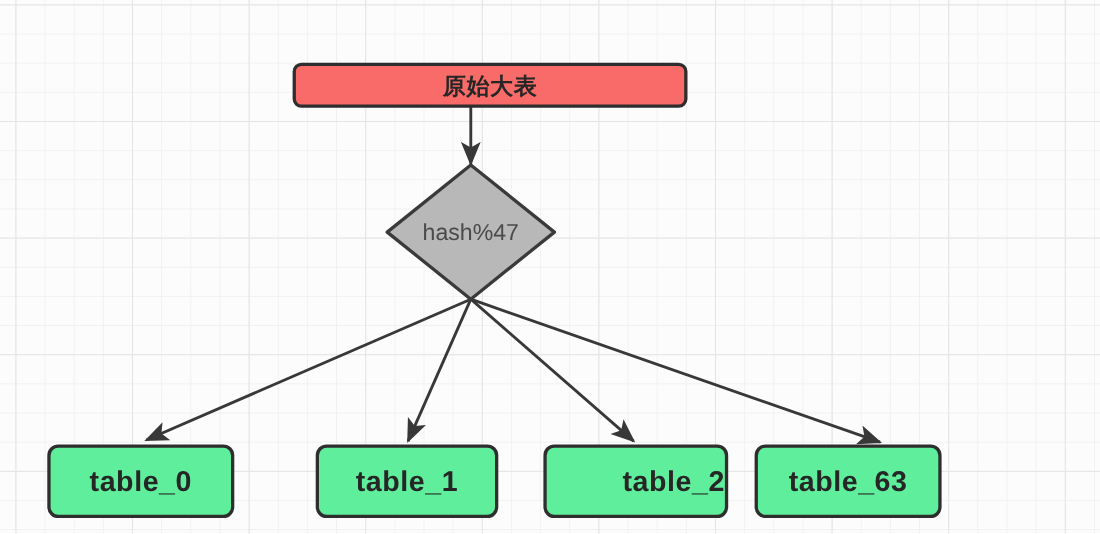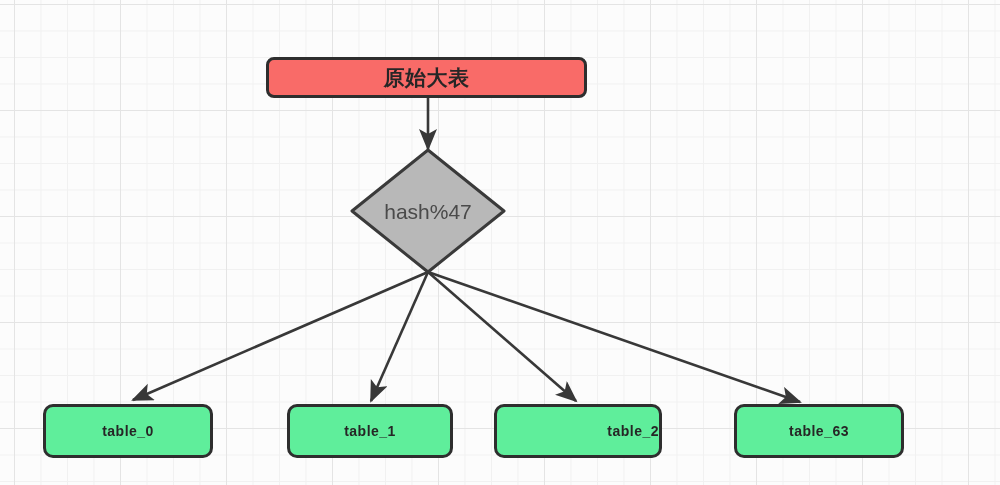--- a/index.html
+++ b/index.html
@@ -33,36 +33,36 @@
     align-items: center;
     justify-content: center;
     border: 3px solid #2e2e2e;
     font-weight: bold;
     color: #262626;
     letter-spacing: 0.5px;
   }
 
   .node-source {
     left: 266px; top: 57px;
-    width: 321px; height: 41px;
+    width: 359px; height: 41px;
     border-radius: 8px;
     font-size: 21px;
   }
 
   .node-table {
     top: 404px;
-    height: 54px;
+    height: 67px;
     border-radius: 10px;
-    font-size: 14px;
+    font-size: 26px;
   }
 
   .node-table-0  { left: 43px;  width: 170px; }
   .node-table-1  { left: 287px; width: 166px; }
   .node-table-2  { left: 494px; width: 168px; }
-  .node-table-63 { left: 734px; width: 170px; }
+  .node-table-63 { left: 686px; width: 170px; }
 
   .diamond-label {
     position: absolute;
     left: 352px; top: 152px;
     width: 152px; height: 120px;
     display: flex;
     align-items: center;
     justify-content: center;
     font-size: 21px;
     color: #4a4a4a;

